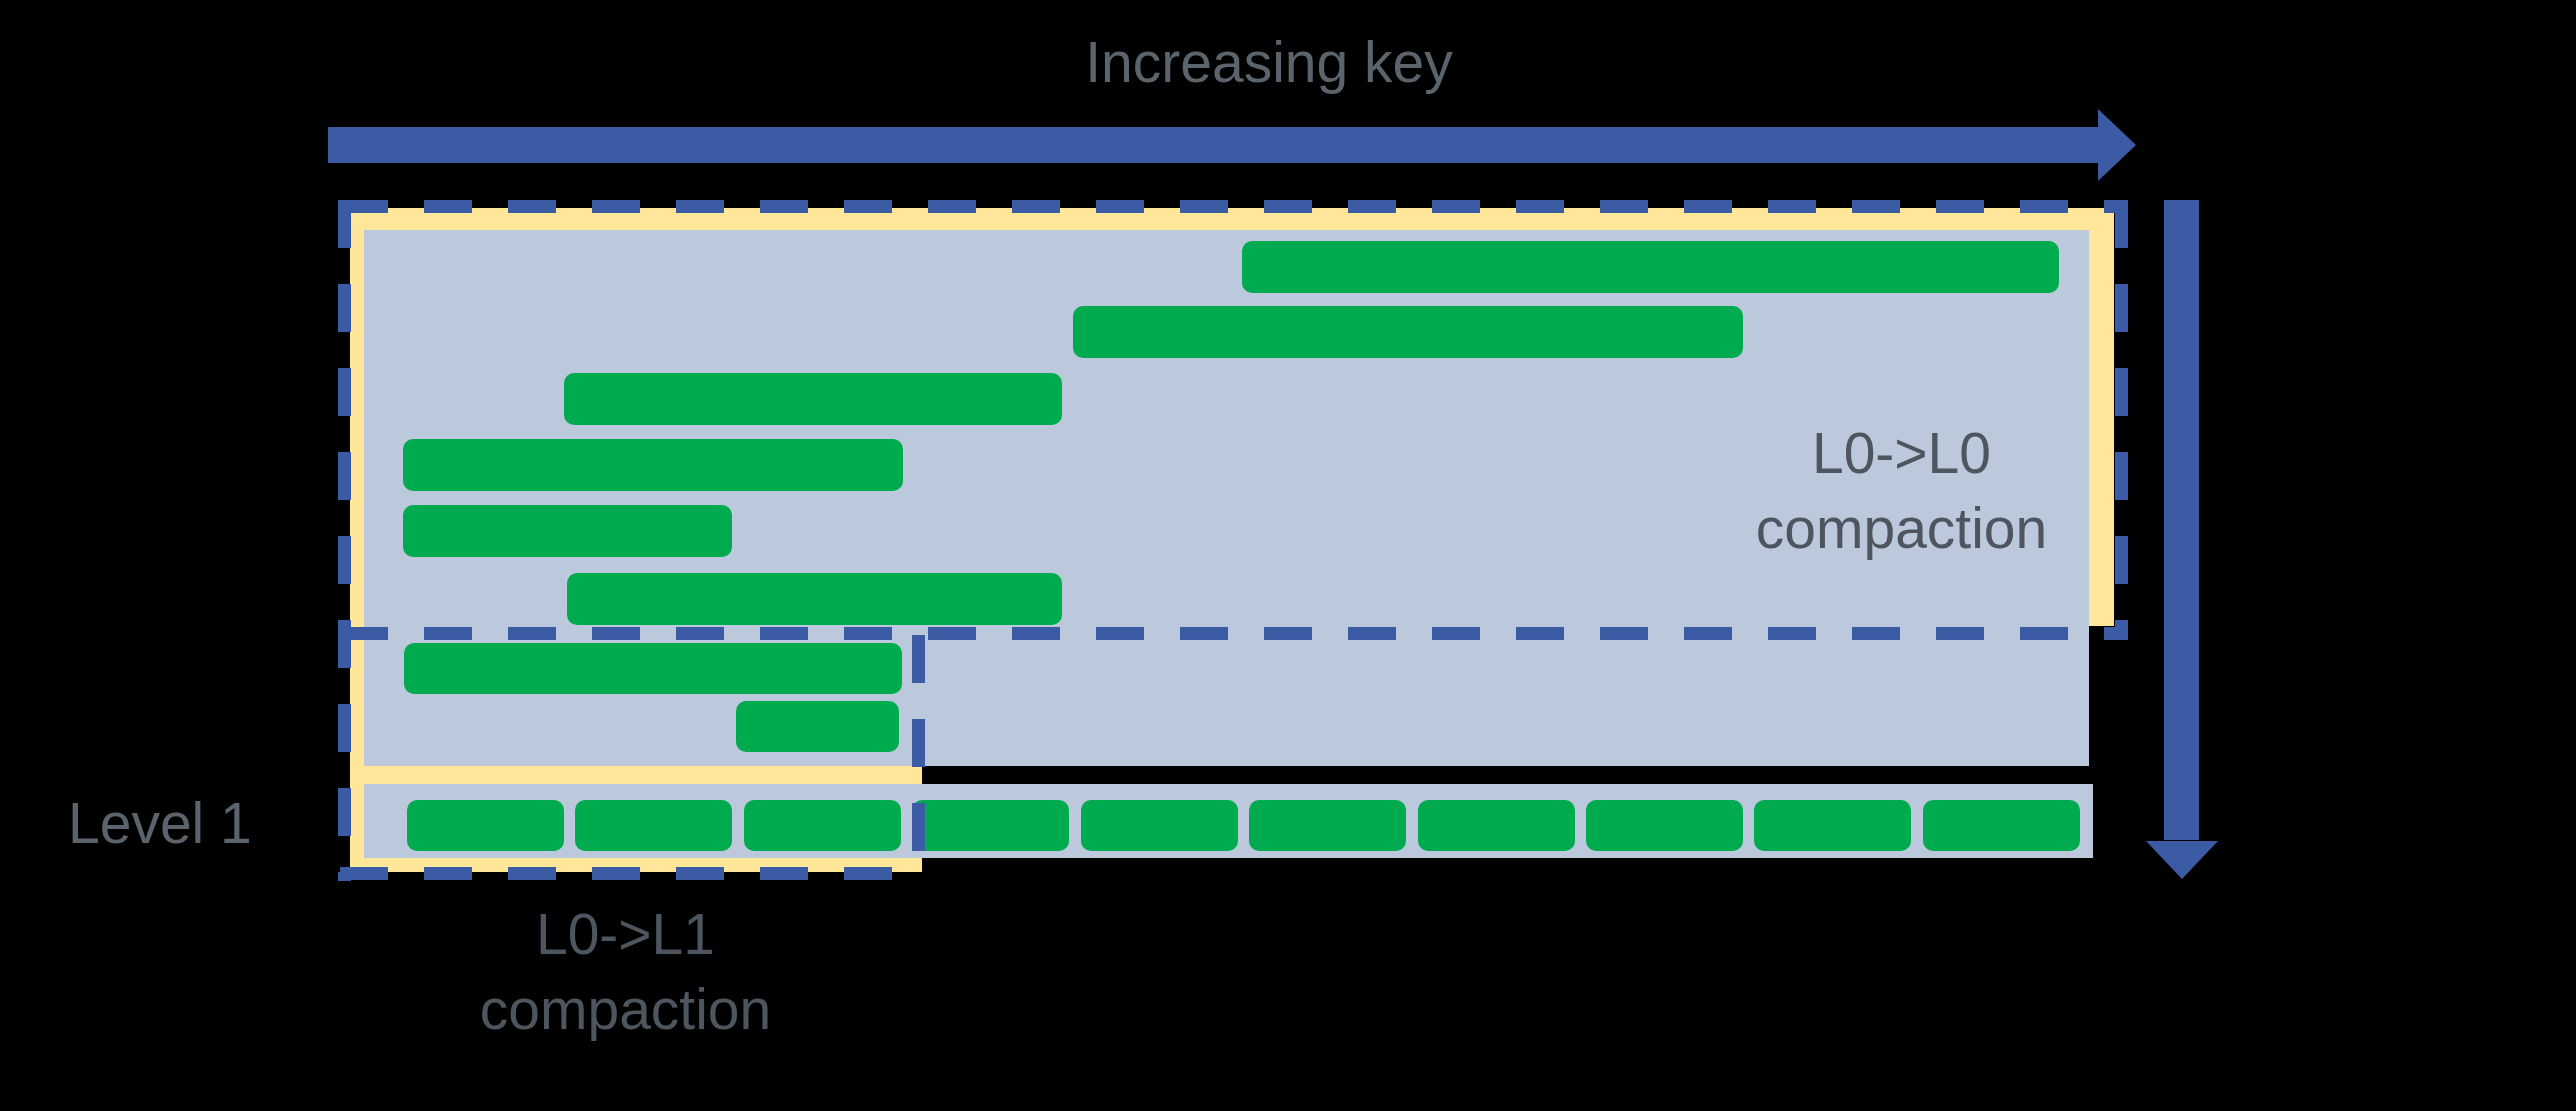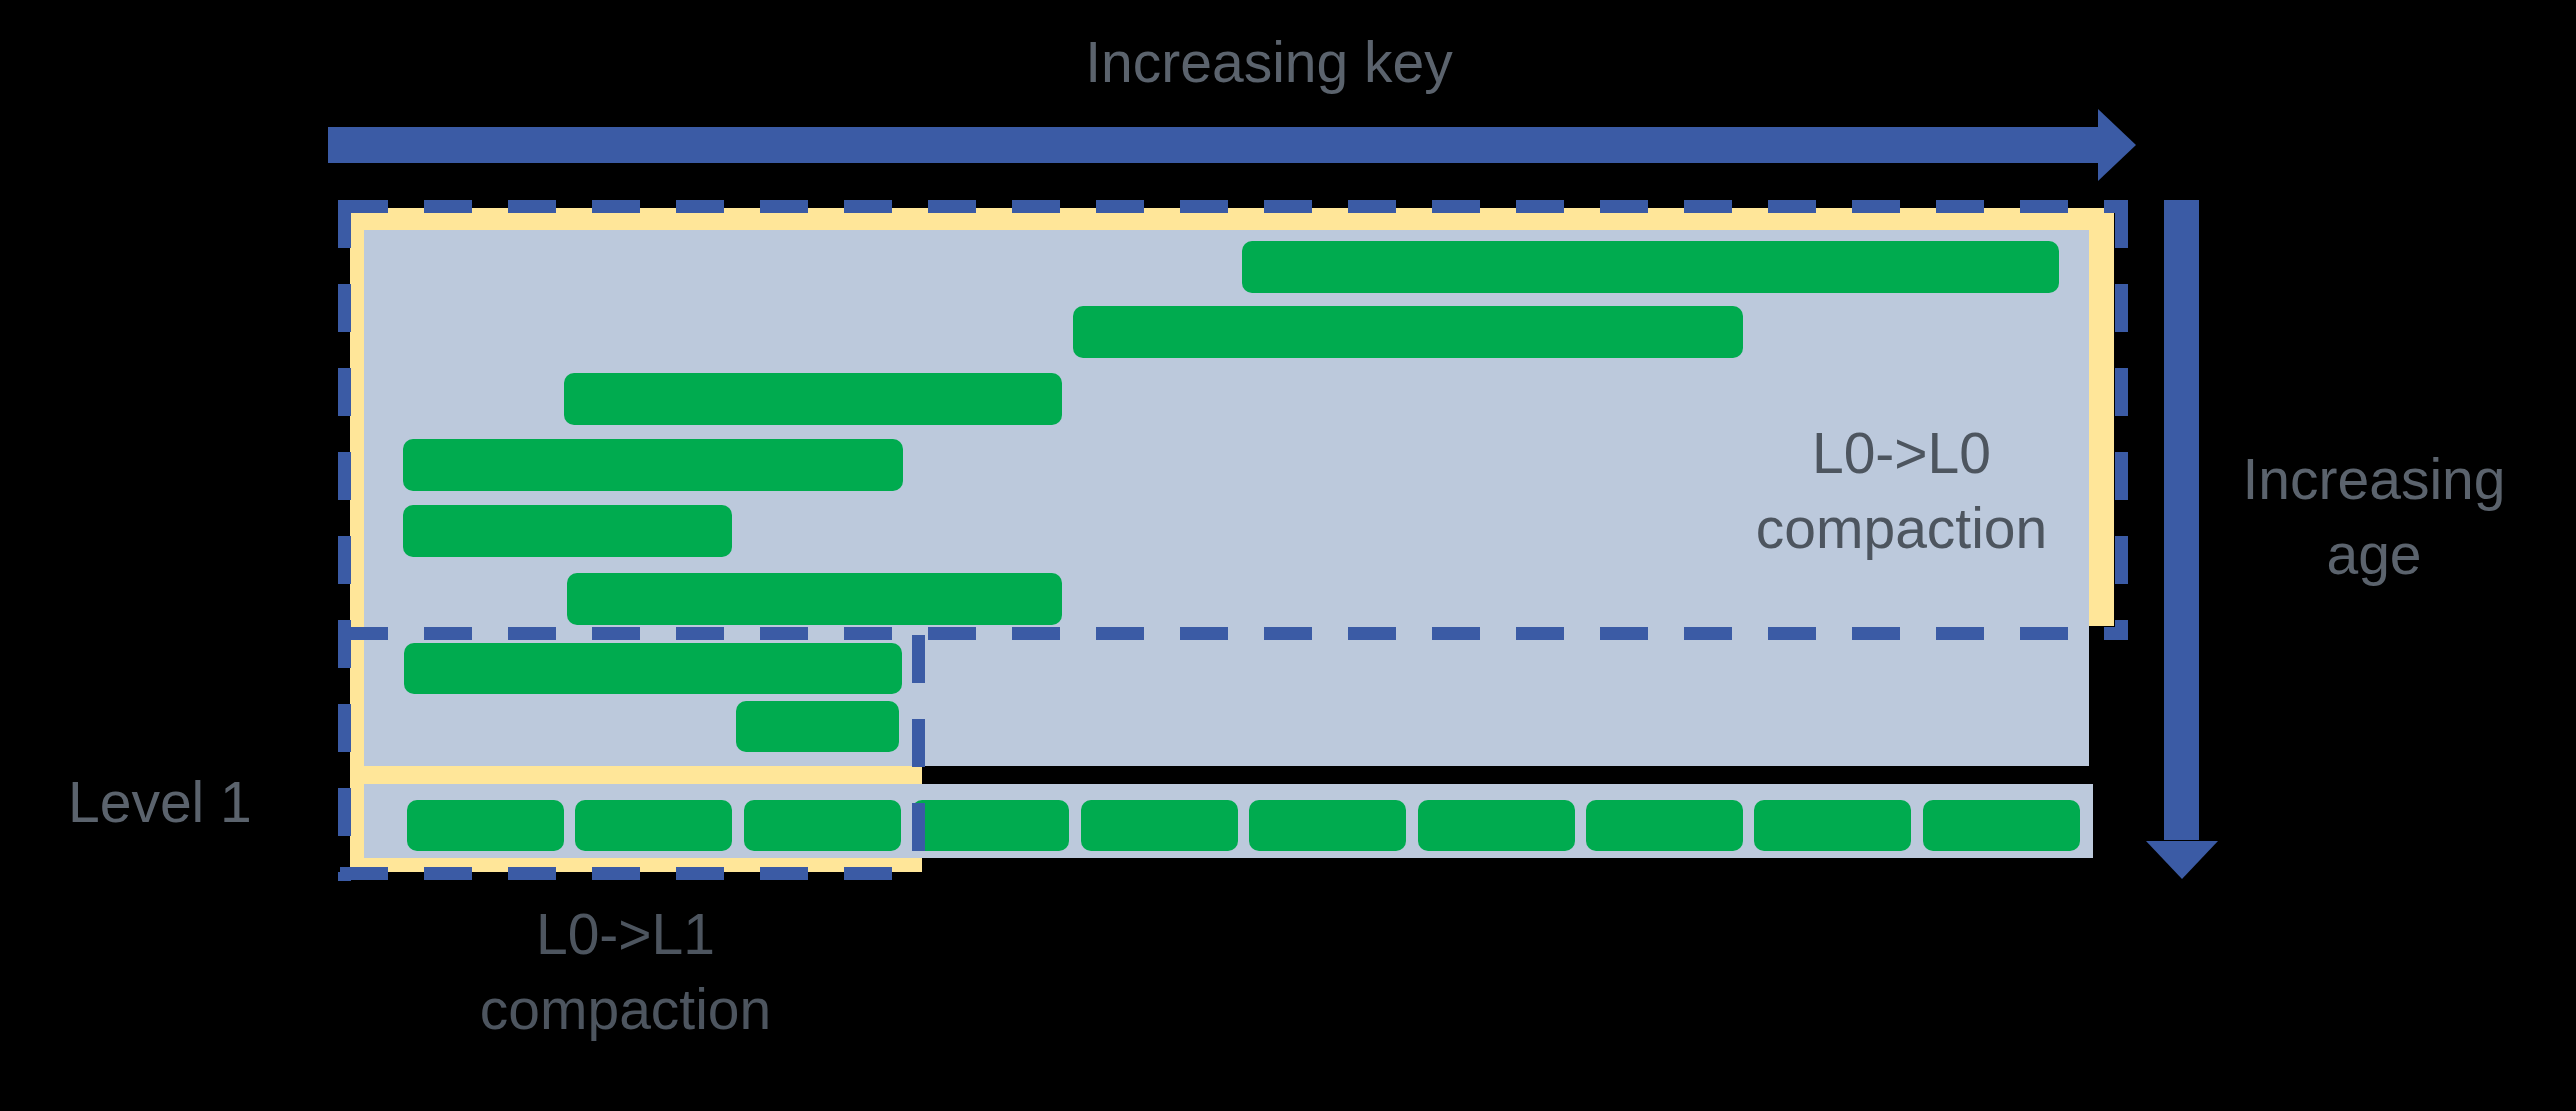--- a/index.html
+++ b/index.html
@@ -69,25 +69,23 @@
   <div class="dash-h" style="left:340px;top:867px;width:587px;"></div>
 
   <div class="arrow-shaft" style="left:328px;top:127px;width:1770px;height:36px;"></div>
   <div class="tri tri-right" style="left:2098px;top:109px;"></div>
 
   <div class="arrow-shaft" style="left:2164px;top:200px;width:35px;height:640px;"></div>
   <div class="tri tri-down" style="left:2146px;top:841px;"></div>
 
   <div class="lbl" style="left:915px;top:25px;width:708px;">Increasing key</div>
 
-  <div class="lbl" style="left:2197px;top:442px;width:354px;">Increasing
-age</div>
 
 
-  <div class="lbl" style="left:18.4px;top:765px;width:283px;">Level 1</div>
+  <div class="lbl" style="left:18.4px;top:786px;width:283px;">Level 1</div>
 
   <div class="lbl lbl-dark" style="left:1689px;top:416px;width:425px;">L0-&gt;L0
 compaction</div>
 
   <div class="lbl lbl-dark" style="left:378px;top:897px;width:495px;">L0-&gt;L1
 compaction</div>
 
 </div>
 
 

